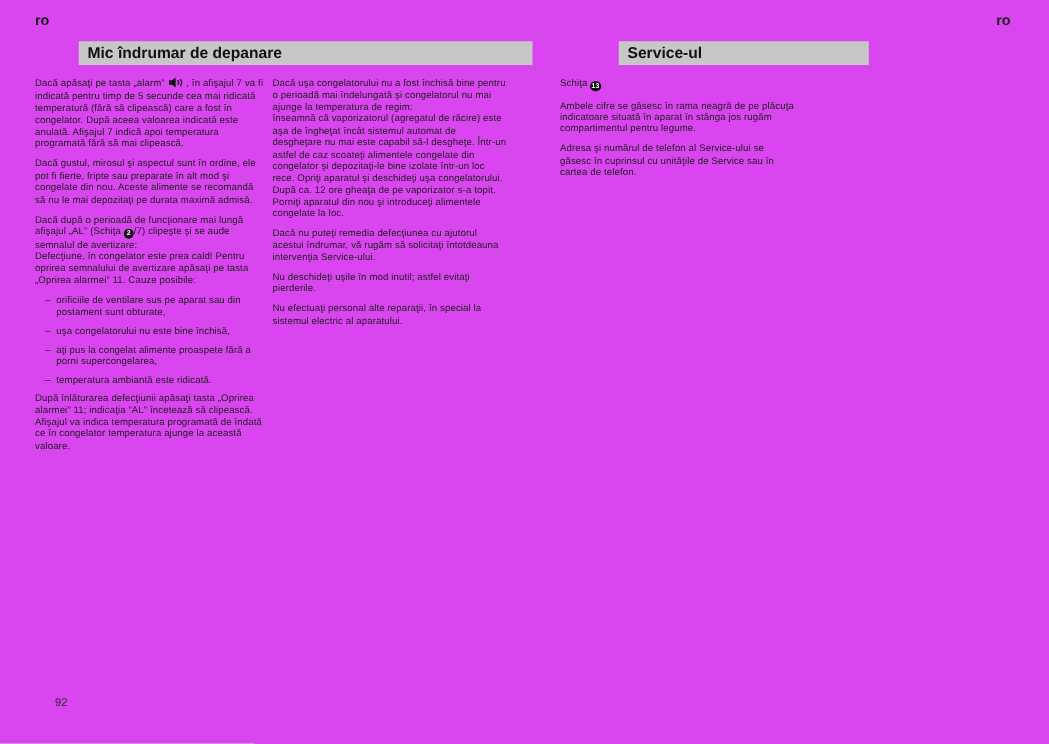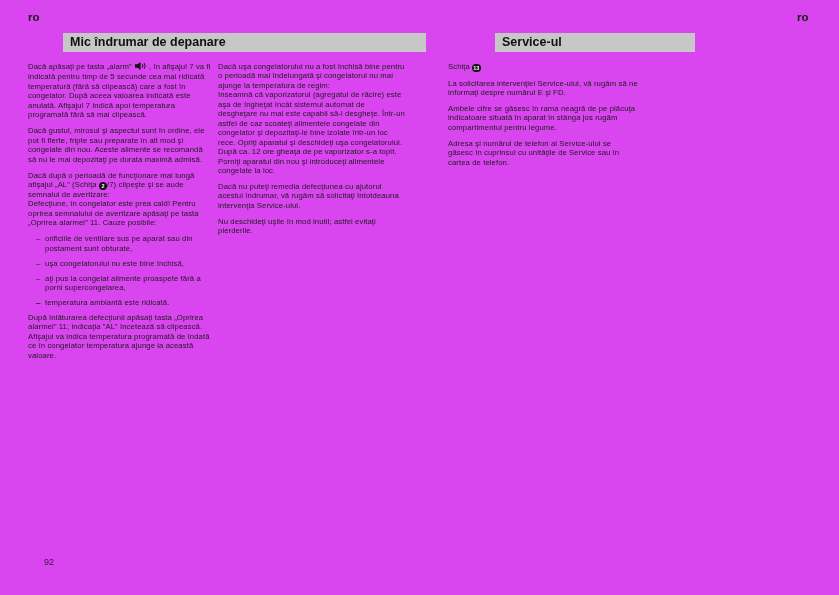--- a/index.html
+++ b/index.html
@@ -95,27 +95,27 @@
     </div>
   </div>
 
   <div class="col col2">
     <div class="para">
       <span class="b">Dacă uşa congelatorului nu a fost închisă bine pentru o perioadă mai îndelungată şi congelatorul nu mai ajunge la temperatura de regim:</span><br>
       <span>înseamnă că vaporizatorul (agregatul de răcire) este aşa de îngheţat încât sistemul automat de desgheţare nu mai este capabil să-l desgheţe. Într-un astfel de caz scoateţi alimentele congelate din congelator şi depozitaţi-le bine izolate într-un loc rece. Opriţi aparatul şi deschideţi uşa congelatorului. După ca. 12 ore gheaţa de pe vaporizator s-a topit. Porniţi aparatul din nou şi introduceţi alimentele congelate la loc.</span>
     </div>
     <div class="para">Dacă nu puteţi remedia defecţiunea cu ajutorul acestui îndrumar, vă rugăm să solicitaţi întotdeauna intervenţia Service-ului.</div>
     <div class="para">Nu deschideţi uşile în mod inutil; astfel evitaţi pierderile.</div>
+    <div class="para">Nu efectuaţi personal alte reparaţii, în special la sistemul electric al aparatului.</div>
   </div>
 
   <div class="col col3">
     <div class="para">
       <span>Schiţa </span><span class="fig-badge">13</span>
     </div>
-    <div class="para">La solicitarea intervenţiei Service-ului, vă rugăm să ne informaţi despre numărul E şi FD.</div>
     <div class="para">Ambele cifre se găsesc în rama neagră de pe plăcuţa indicatoare situată în aparat în stânga jos rugăm compartimentul pentru legume.</div>
     <div class="para">Adresa şi numărul de telefon al Service-ului se găsesc în cuprinsul cu unităţile de Service sau în cartea de telefon.</div>
   </div>
 
   <div class="pagenum pagenum-left">92</div>
   <div class="pagenum pagenum-right">93</div>
 
 </div>
 
 </body></html>

